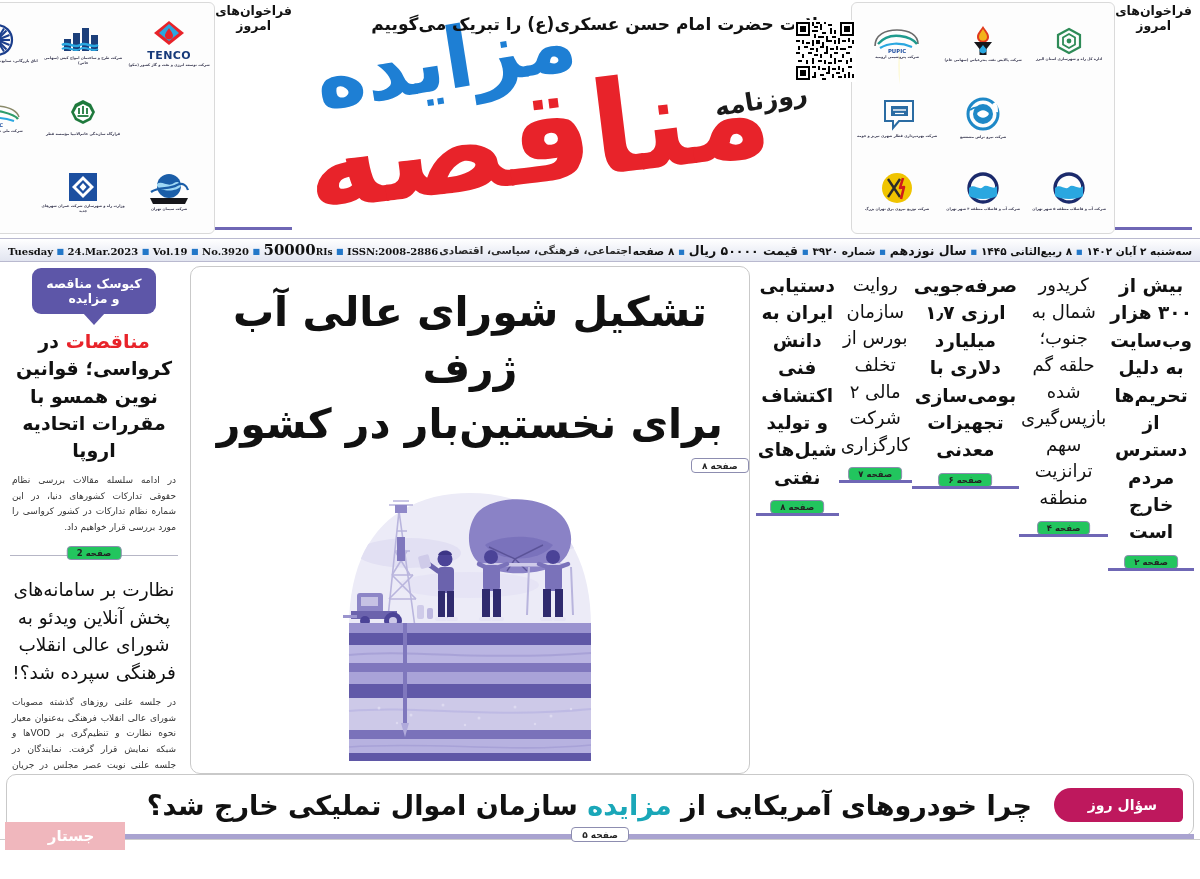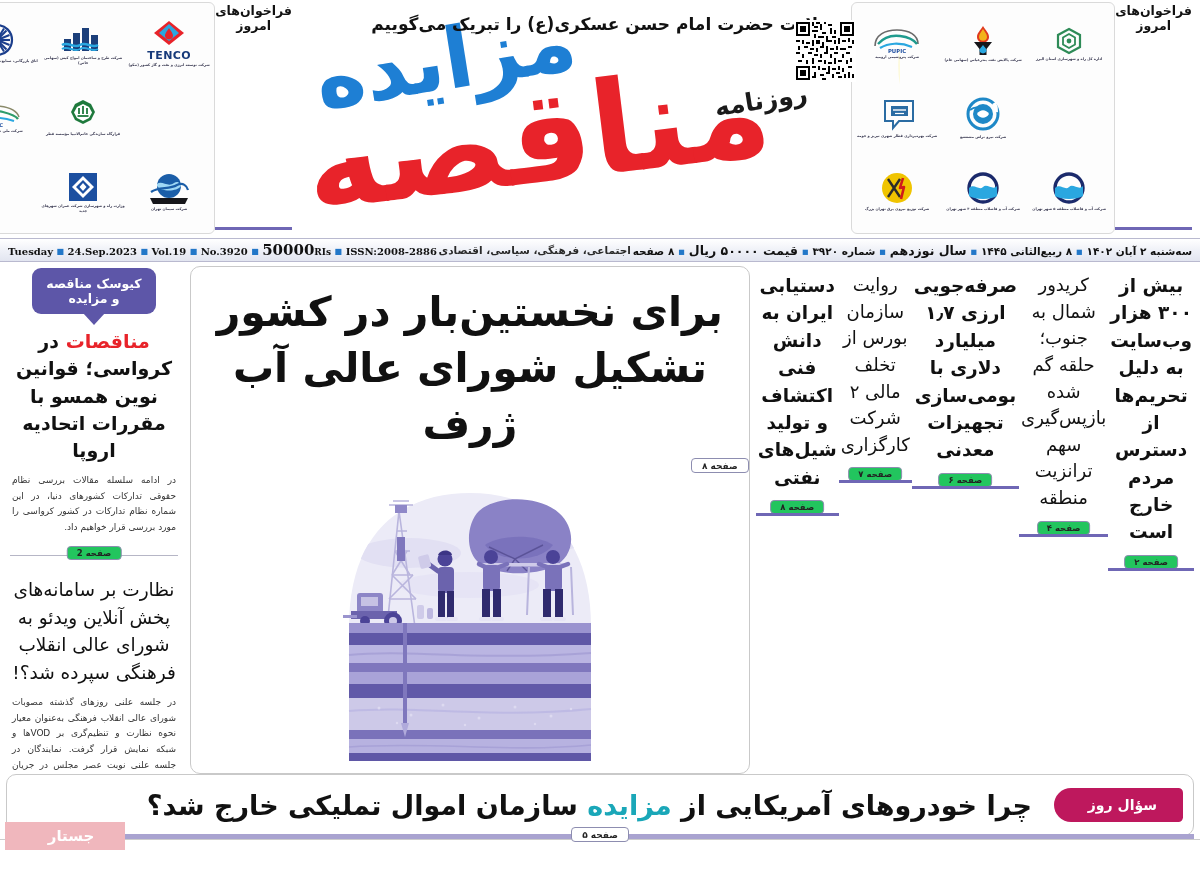--- a/index.html
+++ b/index.html
@@ -776,21 +776,21 @@
     <span>شماره ۳۹۲۰</span>
     <span class="sq">▪</span>
     <span class="big">قیمت ۵۰۰۰۰ ریال</span>
     <span class="sq">▪</span>
     <span>۸ صفحه</span>
   </div>
   <div class="infobar-center">اجتماعی، فرهنگی، سیاسی، اقتصادی</div>
   <div class="infobar-left">
     <span>Tuesday</span>
     <span class="sq">■</span>
-    <span>24.Sep.2023</span>
+    <span>24.Mar.2023</span>
     <span class="sq">■</span>
     <span>Vol.19</span>
     <span class="sq">■</span>
     <span>No.3920</span>
     <span class="sq">■</span>
     <span class="price">50000</span><span class="ris">RIs</span>
     <span class="sq">■</span>
     <span>ISSN:2008-2886</span>
   </div>
 </div>
@@ -836,22 +836,22 @@
       <div class="divider">
         <div class="page-tag">صفحه ۸</div>
         <div class="rule"></div>
       </div>
     </div>
 
   </div>
 
   <div class="center-col">
     <div class="lead-headline">
+      <div>تشکیل شورای عالی آب ژرف</div>
       <div>برای نخستین‌بار در کشور</div>
-      <div>تشکیل شورای عالی آب ژرف</div>
     </div>
     <div class="lead-tag-row">
       <span class="lead-tag">صفحه ۸</span>
     </div>
 
     <svg class="illustration" viewBox="0 0 262 288">
       <defs>
         <clipPath id="domeClip">
             <path d="M10 150 C10 55 65 18 131 18 C197 18 252 55 252 150 Z"></path>
           </clipPath>

